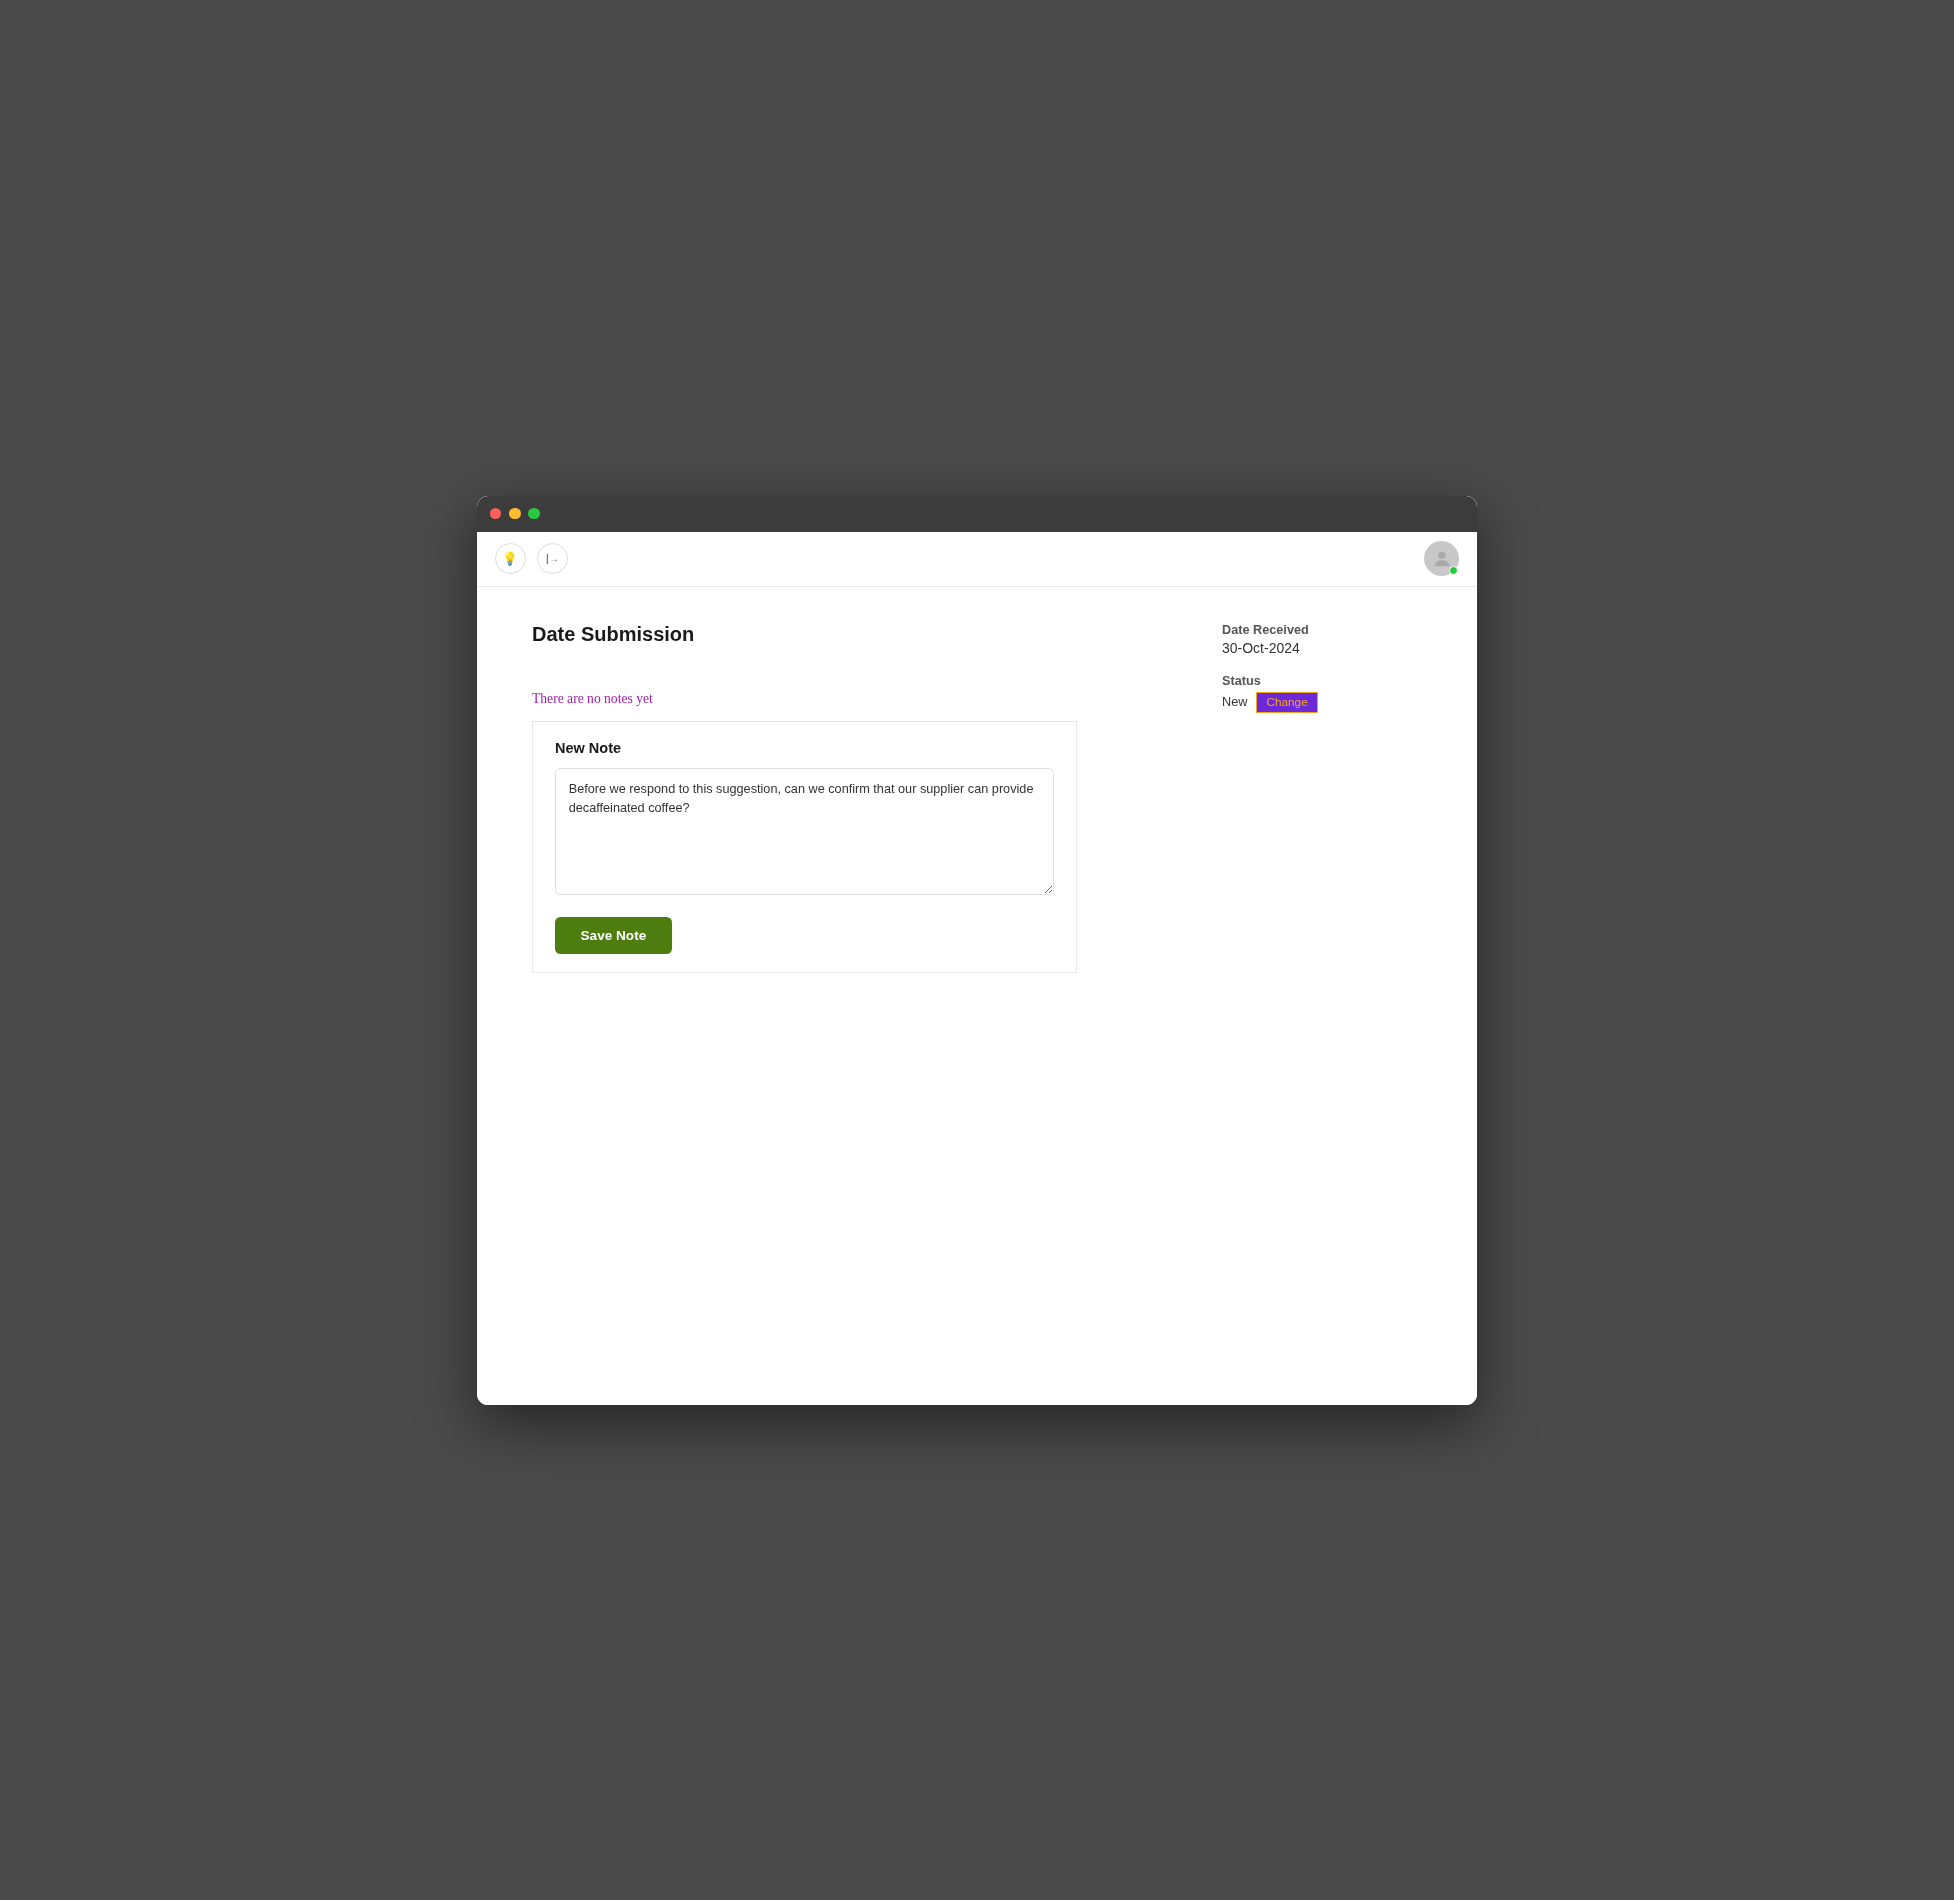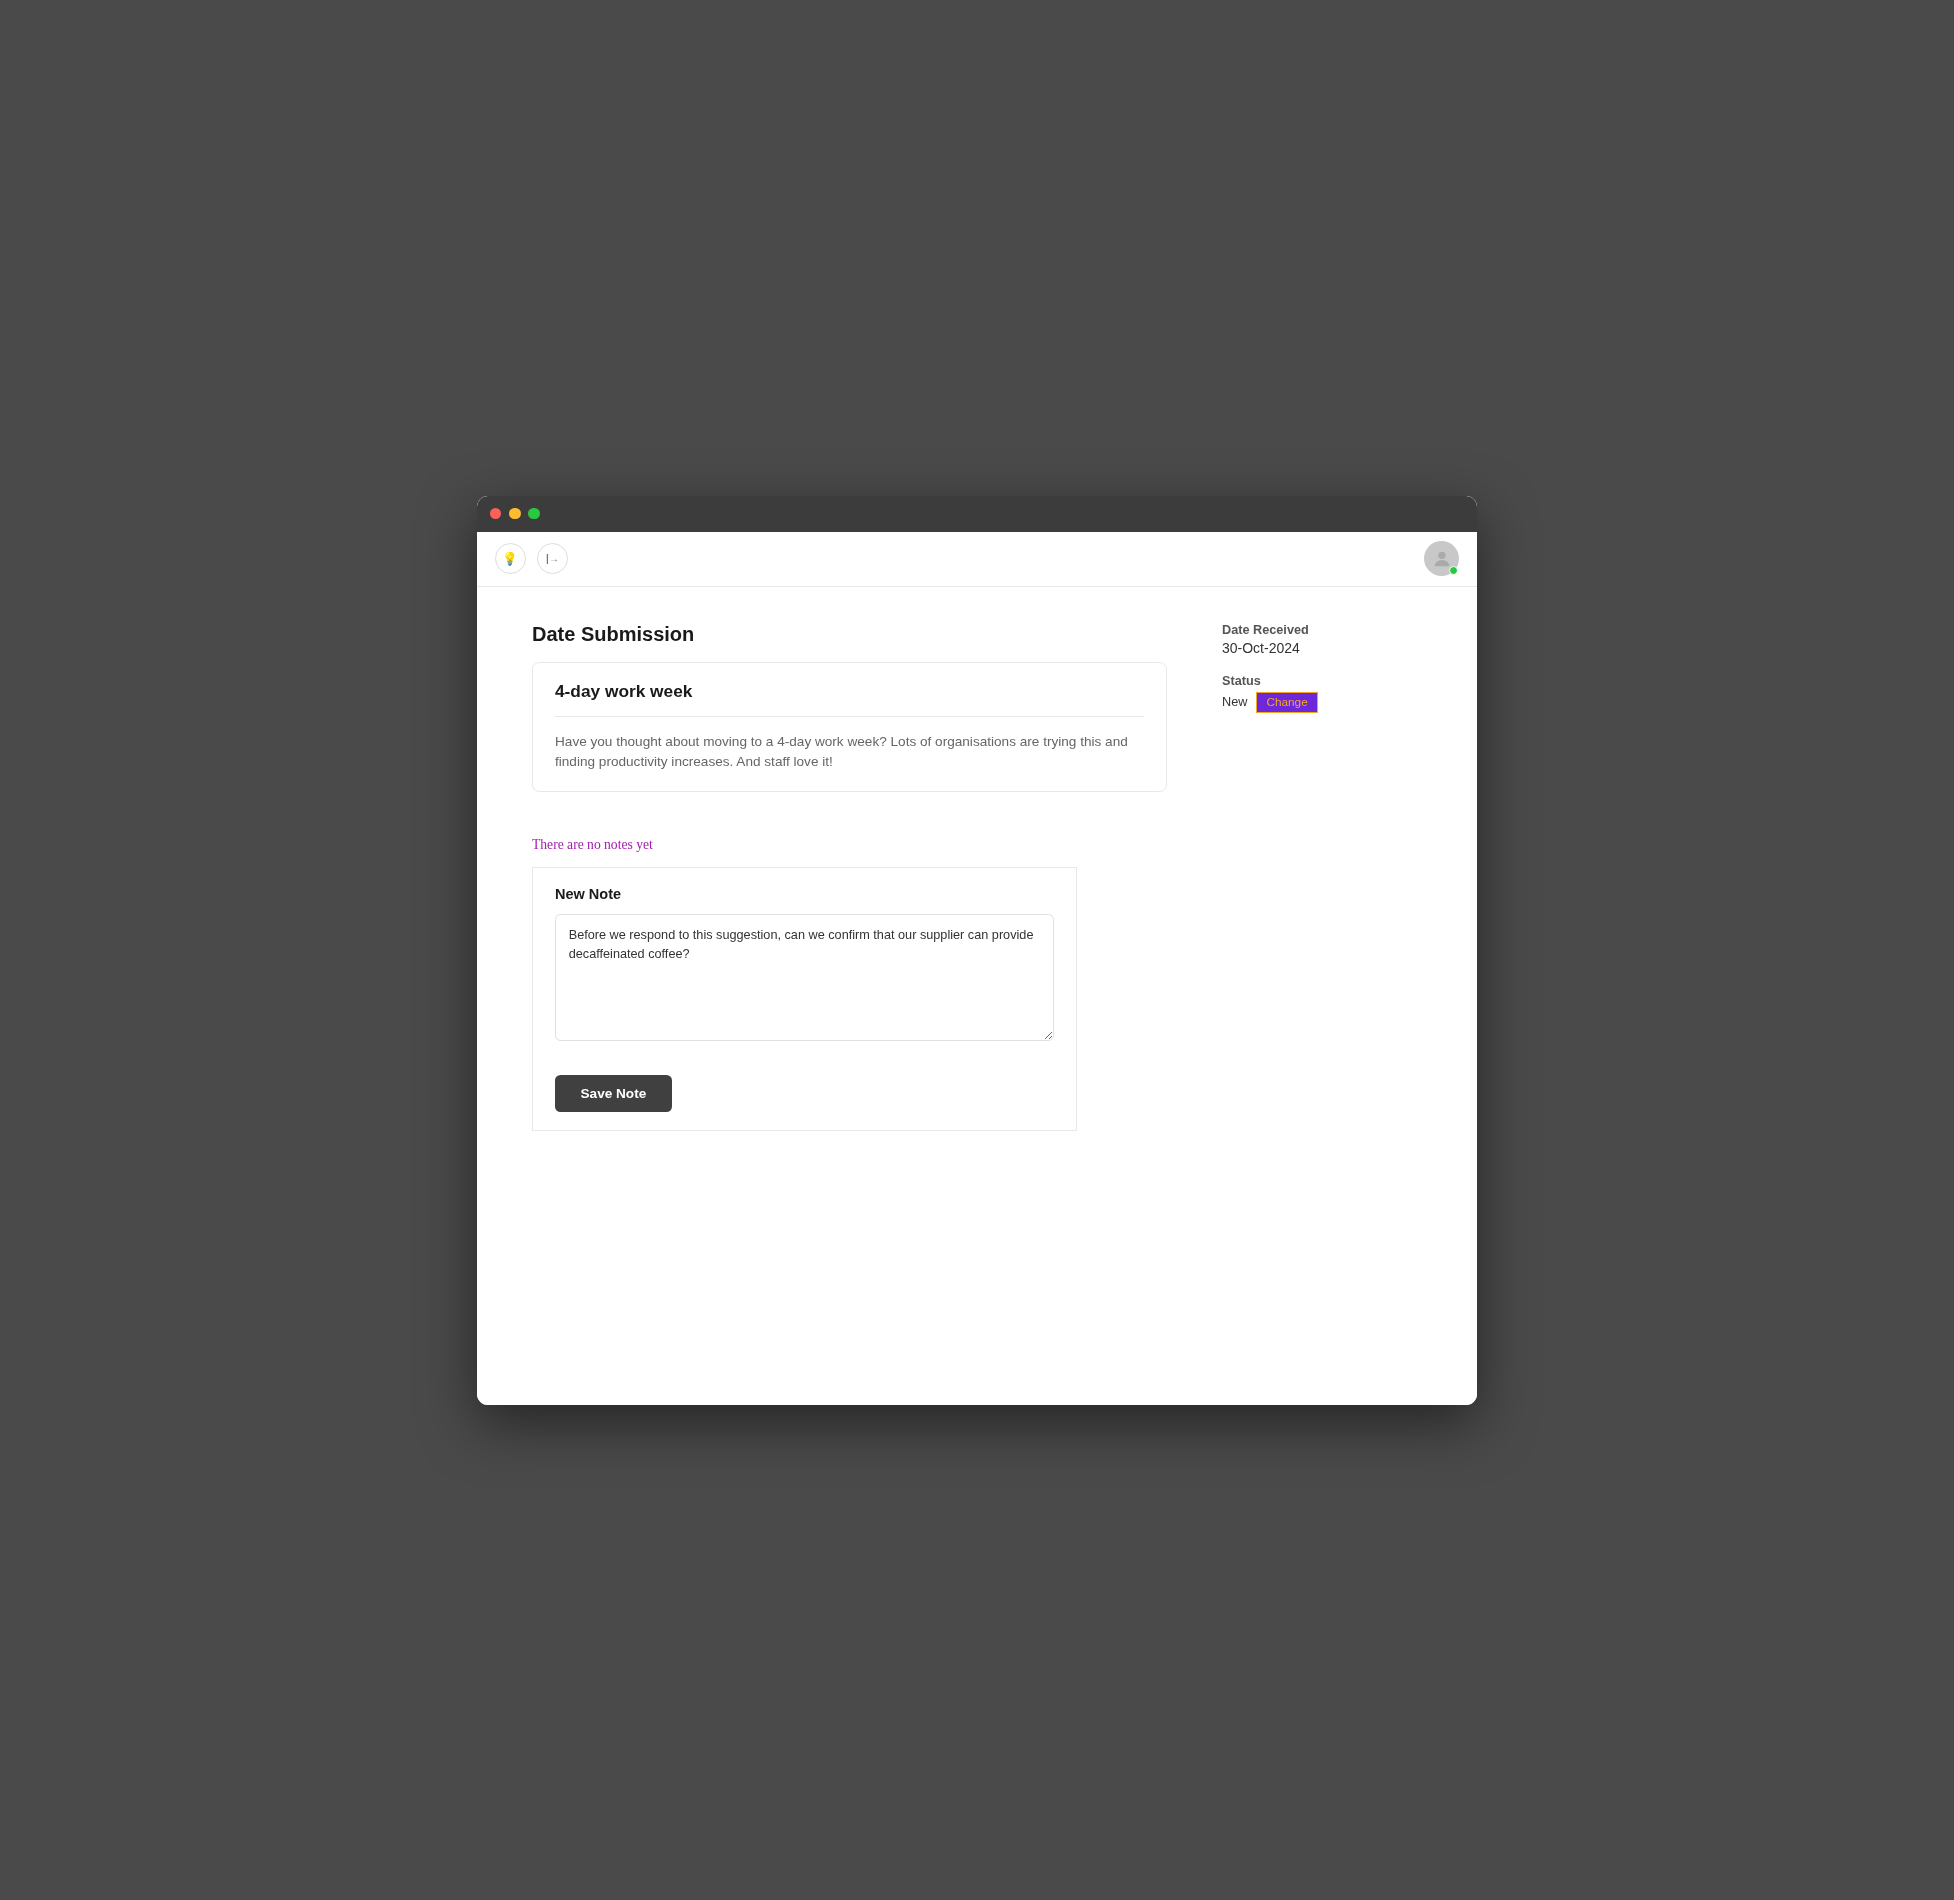--- a/index.html
+++ b/index.html
@@ -265,29 +265,29 @@
       font-size: 12.7px;
       color: #333;
       resize: vertical;
       min-height: 127px;
       font-family: inherit;
       line-height: 1.5;
       outline: none;
     }
 
     .save-note-btn {
-      background: #404040;
+      background: #4d7c0f;
       color: white;
       border: none;
       border-radius: 5.5px;
       padding: 11px 25.5px;
       font-size: 13.6px;
       font-weight: 600;
       cursor: pointer;
-      margin-top: 31px;
+      margin-top: 19px;
     }
   </style>
 </head>
 <body>
 
 <div class="window" data-interactable="false">
 
   <div class="titlebar" data-interactable="false">
     <div class="traffic-light close" data-interactable="true"></div>
     <div class="traffic-light minimize" data-interactable="true"></div>
@@ -313,24 +313,20 @@
       <div class="avatar-status" data-interactable="false"></div>
     </div>
   </div>
 
   <div class="content" data-interactable="false">
     <div class="main-layout" data-interactable="false">
 
       <div class="left-column" data-interactable="false">
 
         <h2 class="section-title" data-interactable="false">Date Submission</h2>
-        <div class="submission-card" data-interactable="false">
-          <div class="submission-card-title" data-interactable="false">4-day work week</div>
-          <div class="submission-card-body" data-interactable="false">Have you thought about moving to a 4-day work week? Lots of organisations are trying this and finding productivity increases. And staff love it!</div>
-        </div>
 
         <div class="tabs-section" data-interactable="false">
 
           <p class="no-notes" data-interactable="false">There are no notes yet</p>
 
           <div class="new-note-card" data-interactable="false">
             <div class="new-note-title" data-interactable="false">New Note</div>
             <textarea class="note-textarea" data-interactable="true" style="">Before we respond to this suggestion, can we confirm that our supplier can provide decaffeinated coffee?</textarea>
             <button class="save-note-btn" data-interactable="true">Save Note</button>
           </div>

